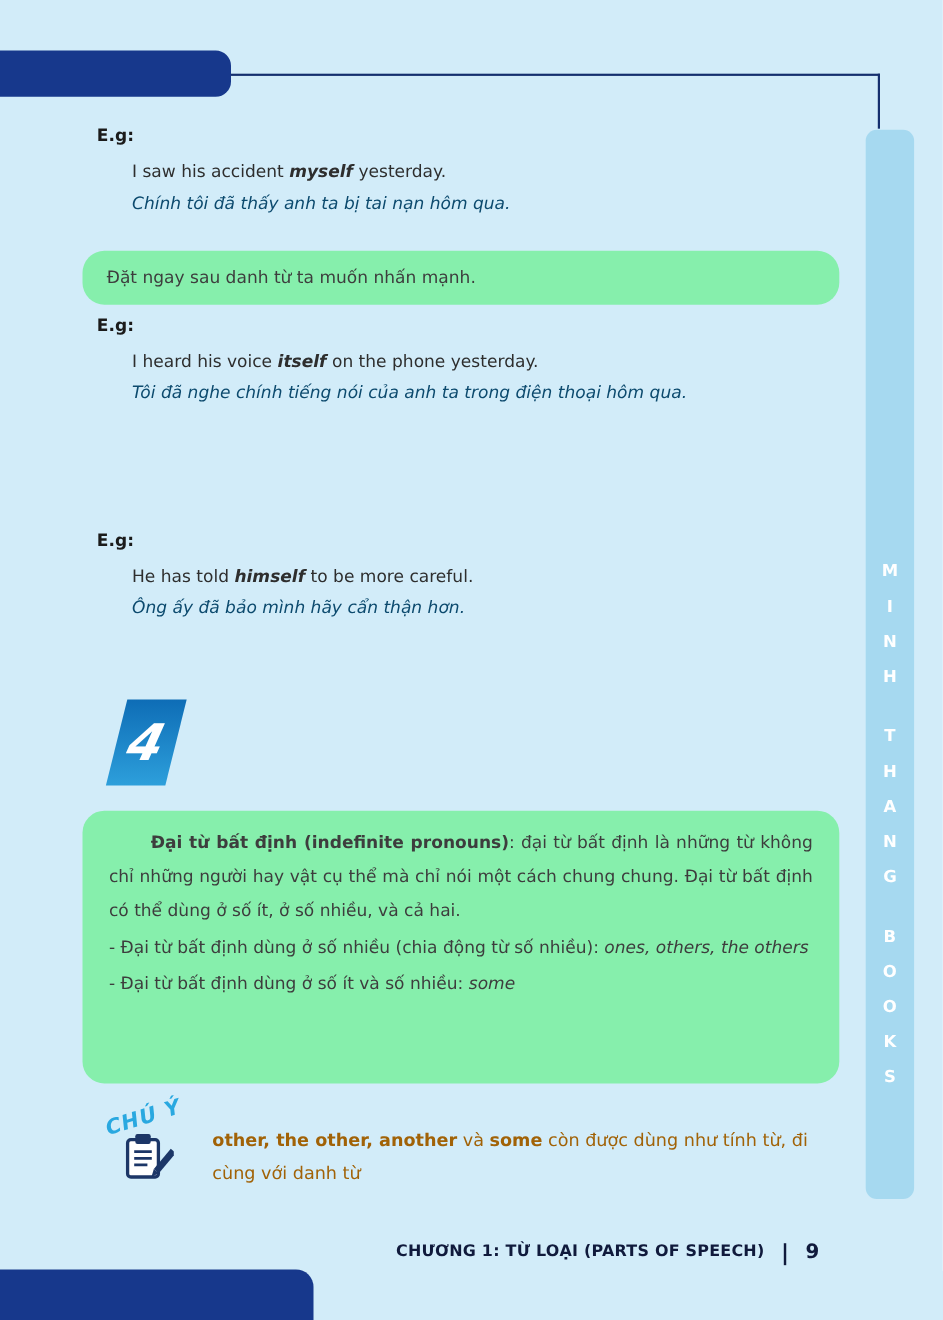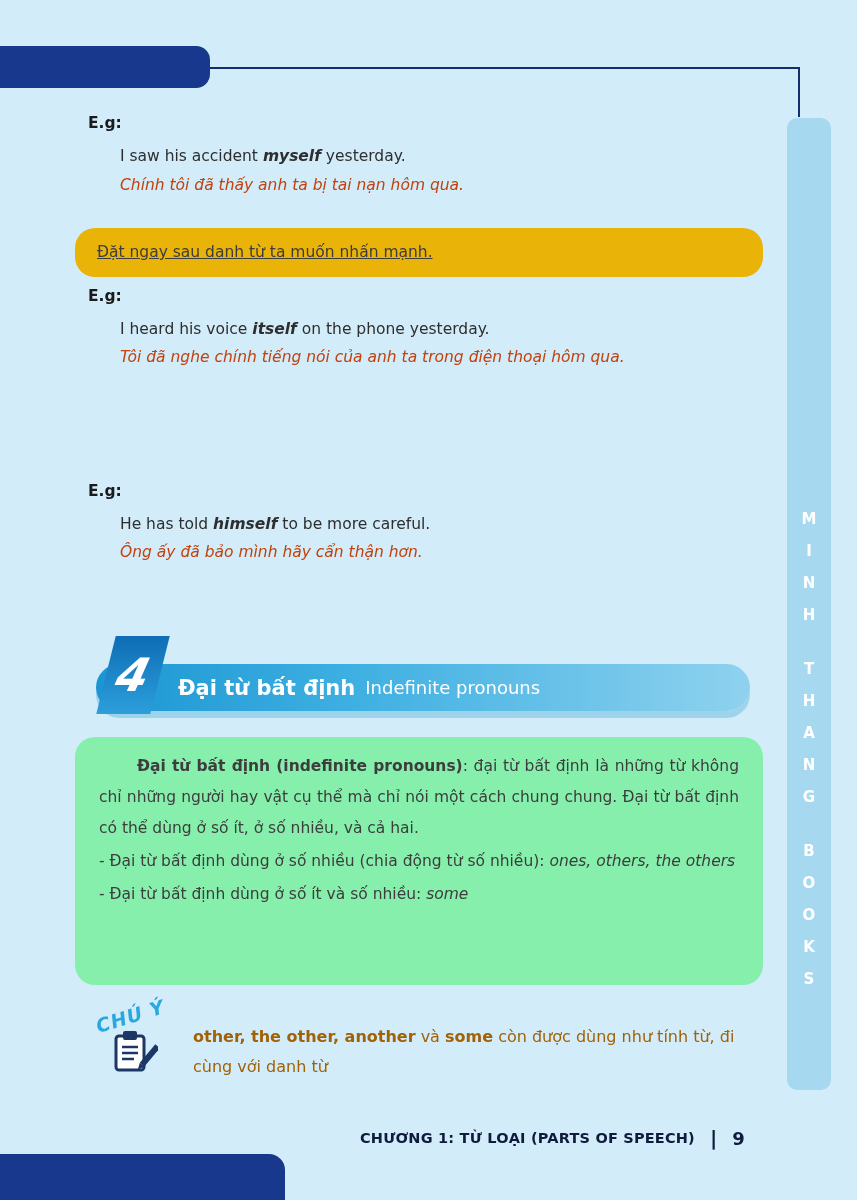--- a/index.html
+++ b/index.html
@@ -71,45 +71,44 @@
     left: 120px;
     font-size: 15.5px;
     color: #2e2e2e;
   }
   .eg-en .refl { font-weight: bold; font-style: italic; }
   .eg-vi {
     position: absolute;
     left: 120px;
     font-size: 15.5px;
     font-style: italic;
-    color: #c2410c;
+    color: #0c4a6e;
   }
 
   .e1-label { top: 114px; }
   .e1-en    { top: 147px; }
   .e1-vi    { top: 176px; }
   .e2-label { top: 287px; }
   .e2-en    { top: 320px; }
   .e2-vi    { top: 348px; }
   .e3-label { top: 482px; }
   .e3-en    { top: 515px; }
   .e3-vi    { top: 543px; }
 
   
   .rule-box {
     position: absolute;
     left: 75px;
     width: 688px;
-    background: #eab308;
+    background: #86efac;
     border-radius: 20px;
     padding: 12px 22px;
     font-size: 15.5px;
     line-height: 1.6;
     color: #3d3d3d;
-    text-decoration: underline;
   }
   .box1 { top: 228px; min-height: 46px; }
   .box2 { top: 397px; min-height: 74px; }
 
   
   .section-pill {
     position: absolute;
     left: 96px; top: 664px;
     width: 654px; height: 47px;
     border-radius: 24px;
@@ -271,24 +270,20 @@
   </div>
   <div class="eg-vi e2-vi">Tôi đã nghe chính tiếng nói của anh ta trong điện thoại hôm qua.</div>
 
 
   <div class="eg-label e3-label">E.g:</div>
   <div class="eg-en e3-en">
     <span>He has told </span><span class="refl">himself</span><span> to be more careful.</span>
   </div>
   <div class="eg-vi e3-vi">Ông ấy đã bảo mình hãy cẩn thận hơn.</div>
 
-  <div class="section-pill">
-    <span class="section-title-vi">Đại từ bất định</span>
-    <span class="section-title-en">Indefinite pronouns</span>
-  </div>
   <div class="section-num">
     <span>4</span>
   </div>
 
   <div class="box3">
     <p class="def-para"><span class="lead-bold">Đại từ bất định (indefinite pronouns)</span><span>: đại từ bất định là những từ không chỉ những người hay vật cụ thể mà chỉ nói một cách chung chung. Đại từ bất định có thể dùng ở số ít, ở số nhiều, và cả hai.</span></p>
     <p class="def-bullet"><span>- Đại từ bất định dùng ở số nhiều (chia động từ số nhiều): </span><span class="it">ones, others, the others</span></p>
     <p class="def-bullet"><span>- Đại từ bất định dùng ở số ít và số nhiều: </span><span class="it">some</span></p>
   </div>
 

